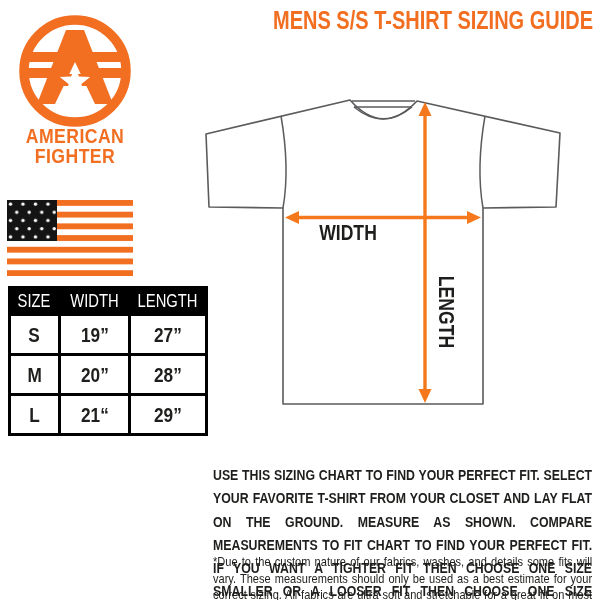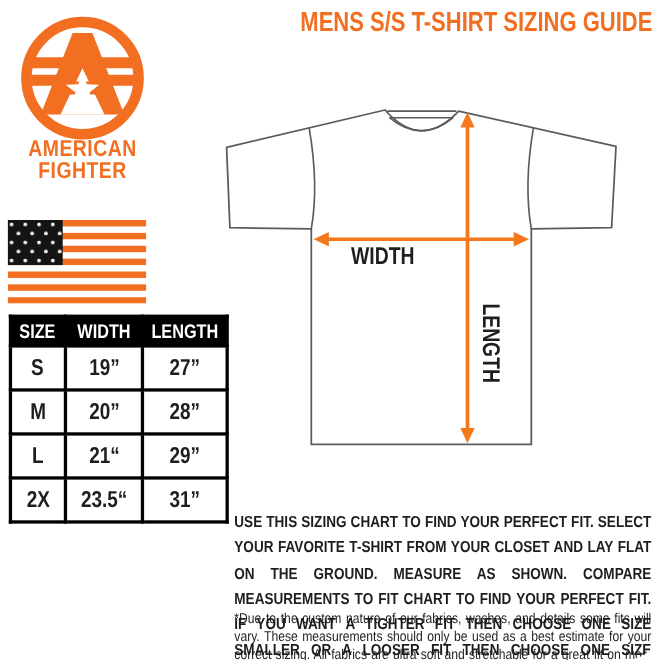--- a/index.html
+++ b/index.html
@@ -1,21 +1,21 @@
 <!DOCTYPE html>
 <html style="--orange: #F26E21; --arrow-orange: #F5791C; --ink: #1E1E1C; --line-gray: #5B5B5E; --table-border: #000000; --canton-black: #141414;"><head>
 <meta charset="utf-8">
 <style>
   :root{
     --orange:#F26E21; --arrow-orange:#F5791C; --ink:#1E1E1C;
     --line-gray:#5B5B5E; --table-border:#000000; --canton-black:#141414;
   }
   *{margin:0;padding:0;box-sizing:border-box;}
   body{background:#fff;font-family:"Liberation Sans","DejaVu Sans",sans-serif;}
-  .page{position:relative;width:600px;height:600px;background:#fff;overflow:hidden;border-radius:31px;}
+  .page{position:relative;width:600px;height:600px;background:#fff;overflow:hidden;}
 
   
   .cond{display:inline-block;transform:scaleX(0.82);transform-origin:center;white-space:nowrap;}
 
   
   .title{position:absolute;top:6px;right:7px;color:var(--orange);
          font-size:25px;font-weight:bold;white-space:nowrap;
          transform:scaleX(0.8);transform-origin:100% 0;}
 
   
@@ -23,21 +23,21 @@
   .brand-name{position:absolute;left:0;top:126px;width:150px;text-align:center;
               color:var(--orange);font-weight:bold;font-size:21px;line-height:20px;
               transform:scaleX(0.84);transform-origin:75px 0;letter-spacing:0.5px;}
 
   
   .flag-wrap{position:absolute;left:7px;top:200px;width:126px;height:76px;}
 
   
   .size-table{position:absolute;left:8px;top:286px;width:197px;
               border-collapse:collapse;table-layout:fixed;}
-  .size-table th{background:var(--table-border);color:#fff;font-size:18px;font-weight:bold;
+  .size-table th{background:var(--table-border);color:#fff;font-size:18px;font-weight:normal;
                  height:27px;text-align:center;border:3px solid var(--table-border);padding:0;}
   .size-table td{background:#fff;color:var(--ink);font-size:21px;font-weight:bold;
                  height:40px;text-align:center;border:3px solid var(--table-border);padding:0;}
 
   
   .shirt-wrap{position:absolute;left:185px;top:85px;width:400px;height:330px;}
   .shirt-outline{fill:#fff;stroke:var(--line-gray);stroke-width:1.6;stroke-linejoin:round;}
   .shirt-seam{fill:none;stroke:var(--line-gray);stroke-width:1.5;}
   .arrow-line{stroke:var(--arrow-orange);stroke-width:3.4;}
   .arrow-head{fill:var(--arrow-orange);}
@@ -125,25 +125,20 @@
         <tr>
           <td><span class="cond">M</span></td>
           <td><span class="cond">20”</span></td>
           <td><span class="cond">28”</span></td>
         </tr>
         <tr>
           <td><span class="cond">L</span></td>
           <td><span class="cond">21“</span></td>
           <td><span class="cond">29”</span></td>
         </tr>
-        <tr>
-          <td><span class="cond">2X</span></td>
-          <td><span class="cond">23.5“</span></td>
-          <td><span class="cond">31”</span></td>
-        </tr>
       </tbody>
   </table>
 
   <div class="shirt-wrap">
     <svg viewBox="185 85 400 330" width="400" height="330">
       <path class="shirt-outline" d="M206,134 L350,100 Q383,137 417,101 L560,133 L556,207 L483,208 L483,404 L283,404 L283,208 L209,207 Z"></path>
       <path class="shirt-seam" d="M352,101 L415,101"></path>
       <path class="shirt-seam" d="M354,107 L412,107"></path>
       <path class="shirt-seam" d="M354,107 Q383,131 412,107"></path>
       <path class="shirt-seam" d="M281,116 Q290,168 283,208"></path>

